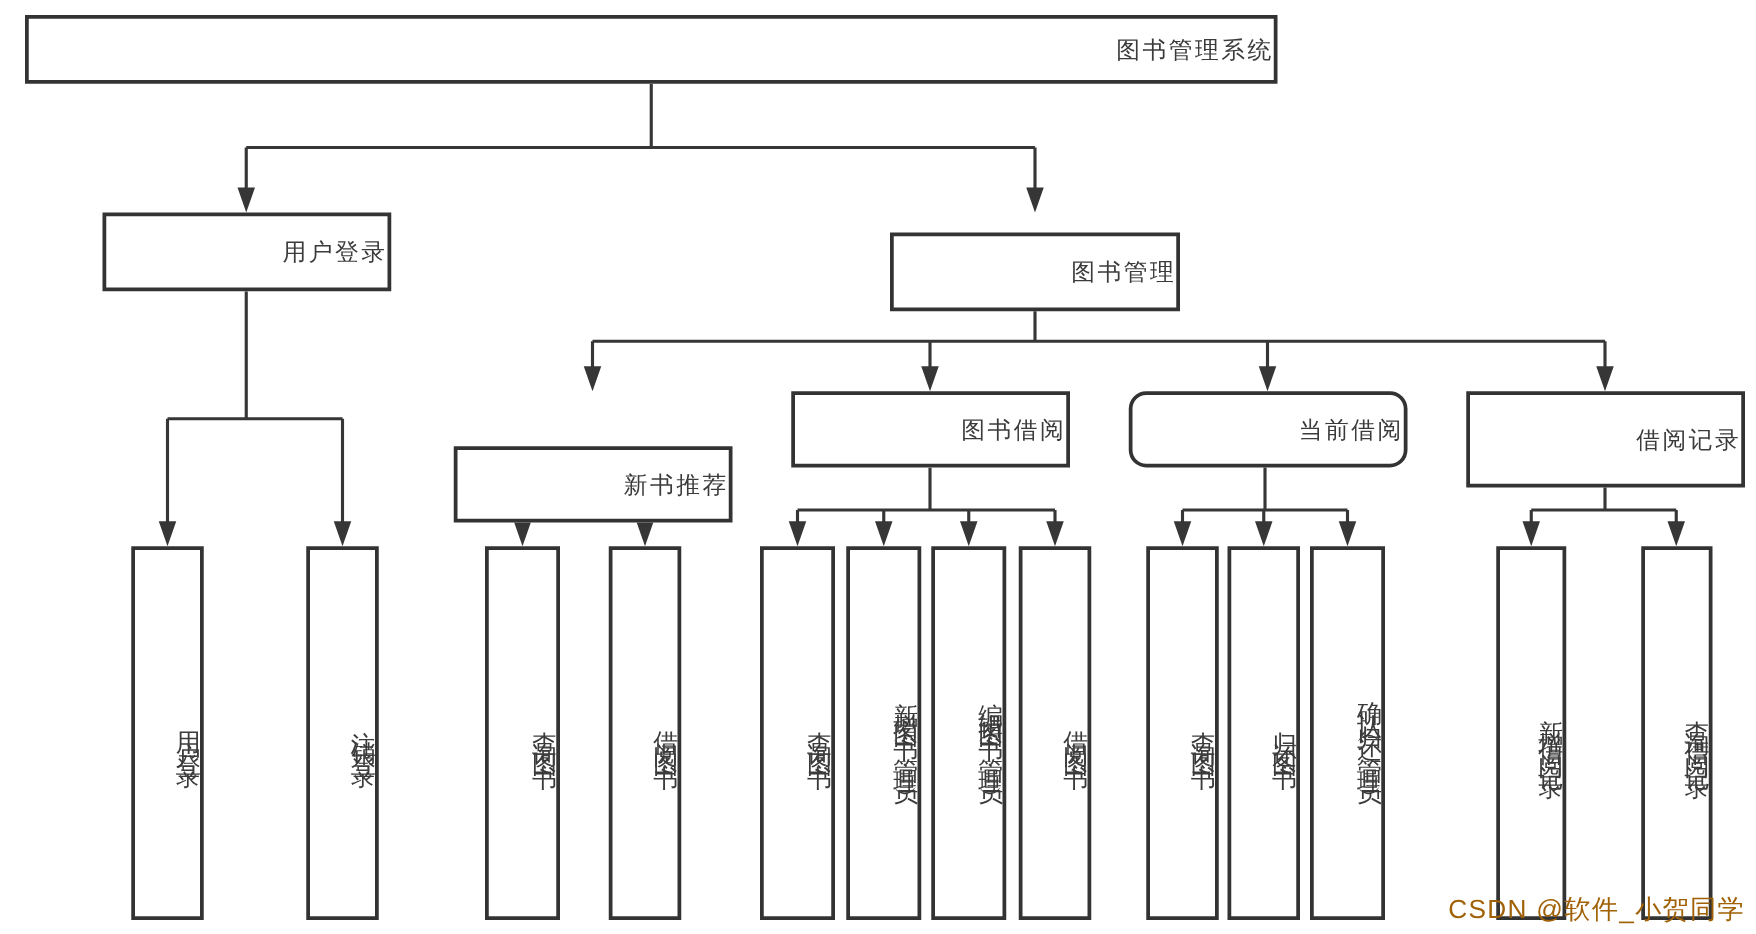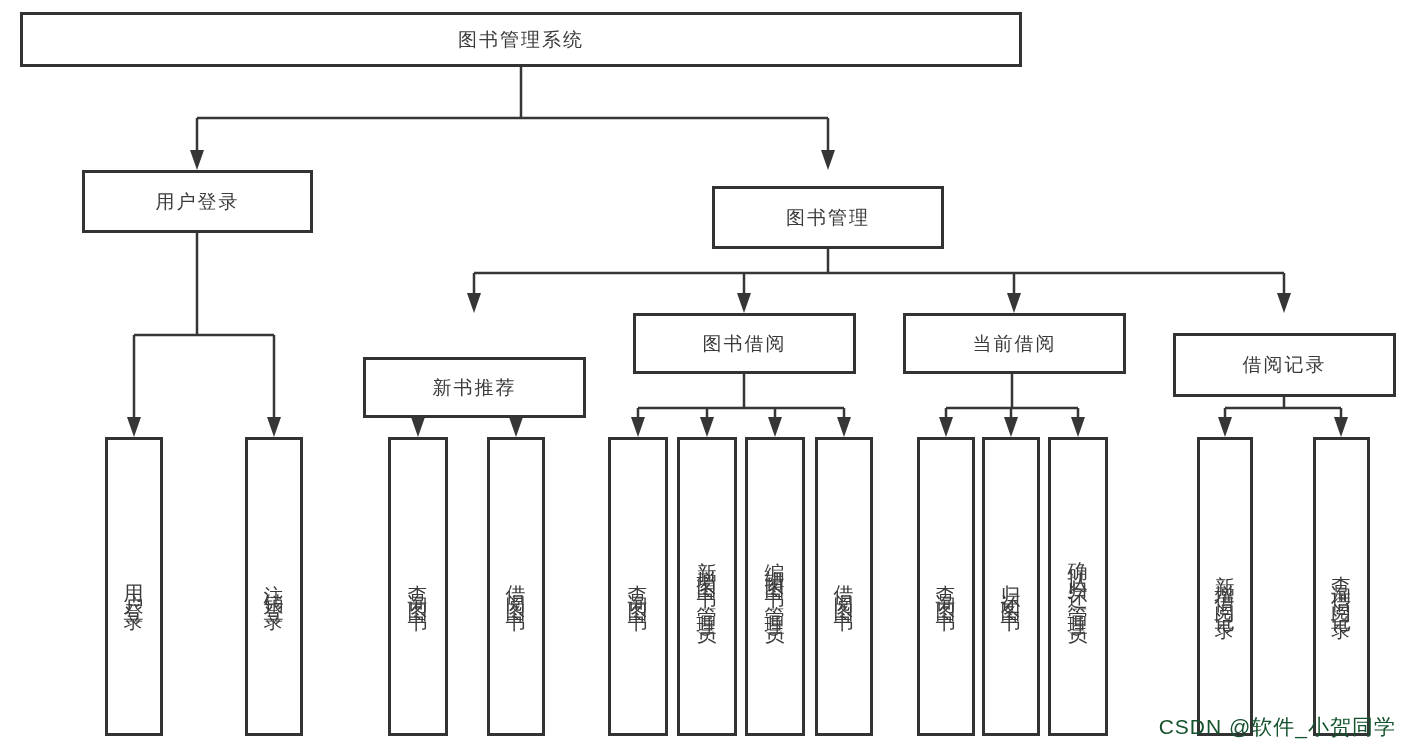--- a/index.html
+++ b/index.html
@@ -22,21 +22,21 @@
     z-index: 1;
   }
   .node {
     position: absolute;
     box-sizing: border-box;
     background: #ffffff;
     border: 3px solid #333333;
     color: #3b3b3b;
     display: flex;
     align-items: center;
-    justify-content: center;
+    justify-content: flex-end;
     z-index: 2;
   }
   .hnode {
     font-size: 19px;
     letter-spacing: 2px;
     white-space: nowrap;
   }
   .vnode span {
     writing-mode: vertical-rl;
     text-orientation: mixed;
@@ -44,21 +44,21 @@
     line-height: 1;
     letter-spacing: 9px;
     white-space: nowrap;
   }
   .watermark {
     position: absolute;
     right: 9px;
     bottom: 6px;
     font-size: 21px;
     letter-spacing: 1px;
-    color: #14532d;
+    color: #a16207;
     z-index: 3;
     white-space: nowrap;
   }
 </style>
 </head>
 <body>
 
 <div class="canvas">
 
   <svg class="connectors" width="1405" height="747" viewBox="0 0 1405 747" stroke="#363636" stroke-width="2.5" fill="none">
@@ -107,24 +107,24 @@
   <div class="node hnode" style="left:712px; top:186px; width:232px; height:63px;">
     <span>图书管理</span>
   </div>
 
   <div class="node hnode" style="left:363px; top:313px; width:223px; height:61px;margin-top:44px;">
     <span>新书推荐</span>
   </div>
   <div class="node hnode" style="left:633px; top:313px; width:223px; height:61px;">
     <span>图书借阅</span>
   </div>
-  <div class="node hnode" style="left:903px; top:313px; width:223px; height:61px;">
+  <div class="node hnode" style="left:903px; top:313px; width:223px; height:61px;border-radius:14px;">
     <span>当前借阅</span>
   </div>
-  <div class="node hnode" style="left:1173px; top:313px; width:223px; height:64px;margin-top:20px;">
+  <div class="node hnode" style="left:1173px; top:313px; width:223px; height:77px;">
     <span>借阅记录</span>
   </div>
 
   <div class="node vnode" style="left:105px; top:437px; width:58px; height:299px;">
     <span>用户登录</span>
   </div>
   <div class="node vnode" style="left:245px; top:437px; width:58px; height:299px;">
     <span>注销登录</span>
   </div>
 

